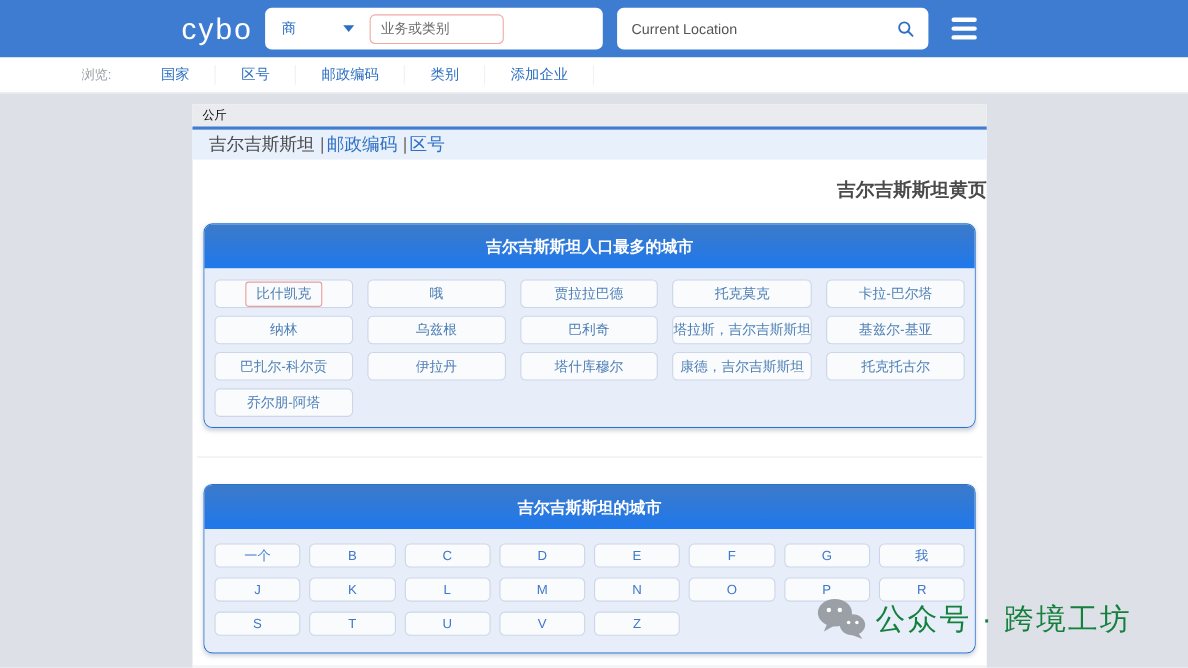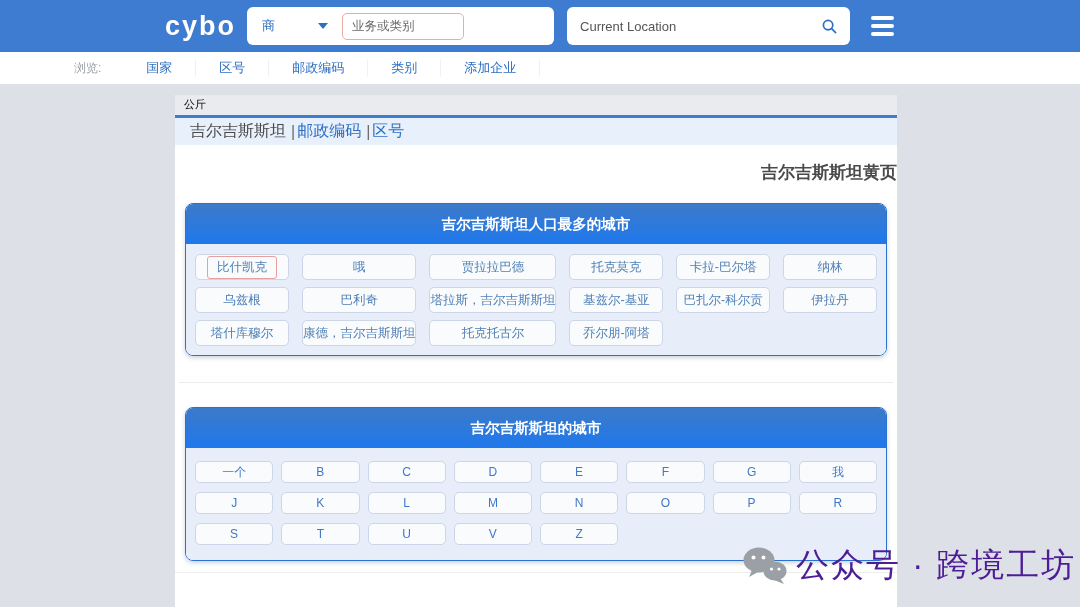--- a/index.html
+++ b/index.html
@@ -1,21 +1,21 @@
 <!DOCTYPE html>
 <html><head>
 <meta charset="utf-8">
 <style>
   *{margin:0;padding:0;box-sizing:border-box}
   html,body{width:1080px;height:607px;overflow:hidden}
   body{font-family:"Liberation Sans","DejaVu Sans",sans-serif;background:#dde1e7;position:relative}
 
   
   .header{position:absolute;top:0;left:0;width:1080px;height:52px;background:#3d7cd1;display:flex;align-items:center;z-index:5}
-  .logo{margin-left:165px;color:#fff;font-size:27px;font-weight:bold;letter-spacing:2px;line-height:1}
+  .logo{margin-left:165px;color:#fff;font-size:27px;font-weight:normal;letter-spacing:2px;line-height:1}
   .search-box{margin-left:11px;width:307px;height:38px;background:#fff;border-radius:6px;display:flex;align-items:center;padding:0 9px}
   .cat-select{display:flex;align-items:center;justify-content:space-between;width:78px;padding:0 6px;color:#2d6fc2;font-size:13px;cursor:pointer}
   .arrow-down{width:0;height:0;border-left:5px solid transparent;border-right:5px solid transparent;border-top:6px solid #2d6fc2}
   .biz-input{margin-left:8px;width:122px;height:27px;border:1px solid #efaaa4;border-radius:5px;padding:0 9px;font-size:12.5px;color:#6b6b6b;background:#fff;outline:none;font-family:"Liberation Sans",sans-serif}
   .biz-input::placeholder{color:#6b6b6b;opacity:1}
   .loc-box{margin-left:13px;width:283px;height:38px;background:#fff;border-radius:6px;display:flex;align-items:center;justify-content:space-between;padding:0 13px}
   .loc-input{border:none;outline:none;font-size:13px;color:#555;width:220px;background:transparent;font-family:"Liberation Sans",sans-serif}
   .loc-input::placeholder{color:#555;opacity:1}
   .hamburger{margin-left:21px;display:flex;flex-direction:column;gap:4px;cursor:pointer}
   .hamburger span{display:block;width:23px;height:4px;background:#fff;border-radius:2px}
@@ -34,32 +34,32 @@
   .crumb-sep{color:#6b6b6b;margin:0 2px 0 5px}
   .crumb-link{color:#2d6fc2;cursor:pointer}
   .page-title{margin-top:16px;height:22px;text-align:right;font-size:17px;font-weight:bold;color:#4a4a4a}
 
   
   .panel{margin:0 10px;border:1px solid #2b72cf;border-radius:8px;box-shadow:0 2px 4px rgba(60,80,120,.25)}
   .panel-1{margin-top:20px}
   .panel-2{margin-top:24px}
   .panel-header{height:40px;background:linear-gradient(#3c7ac9,#1f78ec);border-radius:7px 7px 0 0;display:flex;align-items:center;justify-content:center;color:#fff;font-weight:bold;font-size:14.5px}
   .panel-body{background:#e7eefa;border-radius:0 0 7px 7px}
-  .cities-grid{padding:10px 9px 9px;display:grid;grid-template-columns:repeat(6,1fr);gap:7px 13px}
+  .cities-grid{padding:10px 9px 9px;display:grid;grid-template-columns:repeat(5,1fr);gap:7px 13px}
   .city-btn{height:26px;background:#fafbfd;border:1px solid #ccd6e8;border-radius:5px;display:flex;align-items:center;justify-content:center;font-size:12.5px;color:#4d7fb5;cursor:pointer;white-space:nowrap}
   .red-box{border:1px solid #e89f9f;border-radius:3px;padding:2px 9px}
   .letters-grid{padding:13px 9px 15px;display:grid;grid-template-columns:repeat(8,1fr);gap:9px 8px}
   .letter-btn{height:22px;background:#fafbfd;border:1px solid #ccd6e8;border-radius:5px;display:flex;align-items:center;justify-content:center;font-size:12px;color:#3e78c8;cursor:pointer}
 
   .mid-divider{border-top:1px solid #ececec;margin:26px 4px 0}
   .bottom-line{border-top:1px solid #ededed;margin-top:11px}
 
   
   .watermark{position:absolute;left:742px;top:543px;display:flex;align-items:center;gap:8px;z-index:20;pointer-events:none}
-  .watermark-text{color:#4c1d95;font-size:33px;letter-spacing:2px;white-space:nowrap}
+  .watermark-text{color:#15803d;font-size:27px;letter-spacing:2px;white-space:nowrap}
 </style>
 </head>
 <body>
 
 <div class="header">
   <div class="logo">cybo</div>
   <div class="search-box">
     <div class="cat-select">
       <span>商</span>
       <span class="arrow-down"></span>

